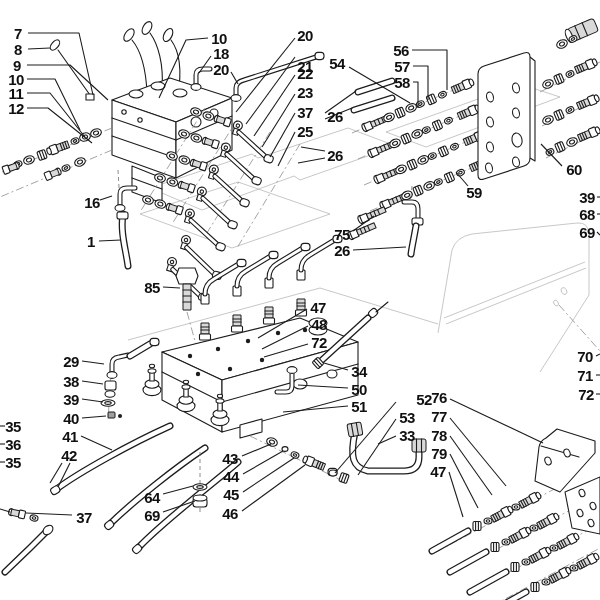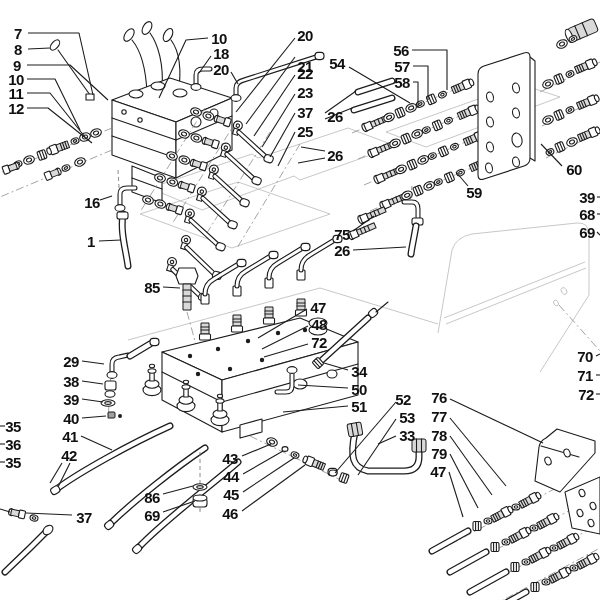--- a/index.html
+++ b/index.html
@@ -688,28 +688,28 @@
   <span class="co" style="left:13px;top:426px">35</span>
   <span class="co" style="left:13px;top:444px">36</span>
   <span class="co" style="left:13px;top:462px">35</span>
   <span class="co" style="left:84px;top:517px">37</span>
   <span class="co" style="left:318px;top:307px">47</span>
   <span class="co" style="left:319px;top:324px">48</span>
   <span class="co" style="left:319px;top:342px">72</span>
   <span class="co" style="left:359px;top:371px">34</span>
   <span class="co" style="left:359px;top:389px">50</span>
   <span class="co" style="left:359px;top:406px">51</span>
-  <span class="co" style="left:403px;top:399px">52</span>
+  <span class="co" style="left:424px;top:399px">52</span>
   <span class="co" style="left:407px;top:417px">53</span>
   <span class="co" style="left:407px;top:435px">33</span>
   <span class="co" style="left:230px;top:458px">43</span>
   <span class="co" style="left:231px;top:476px">44</span>
   <span class="co" style="left:231px;top:494px">45</span>
   <span class="co" style="left:230px;top:513px">46</span>
-  <span class="co" style="left:152px;top:497px">86</span>
+  <span class="co" style="left:152px;top:497px">64</span>
   <span class="co" style="left:152px;top:515px">69</span>
   <span class="co" style="left:439px;top:397px">76</span>
   <span class="co" style="left:439px;top:416px">77</span>
   <span class="co" style="left:439px;top:435px">78</span>
   <span class="co" style="left:439px;top:453px">79</span>
   <span class="co" style="left:438px;top:471px">47</span>
   <span class="co" style="left:585px;top:356px">70</span>
   <span class="co" style="left:585px;top:375px">71</span>
   <span class="co" style="left:586px;top:394px">72</span>
 </div>

